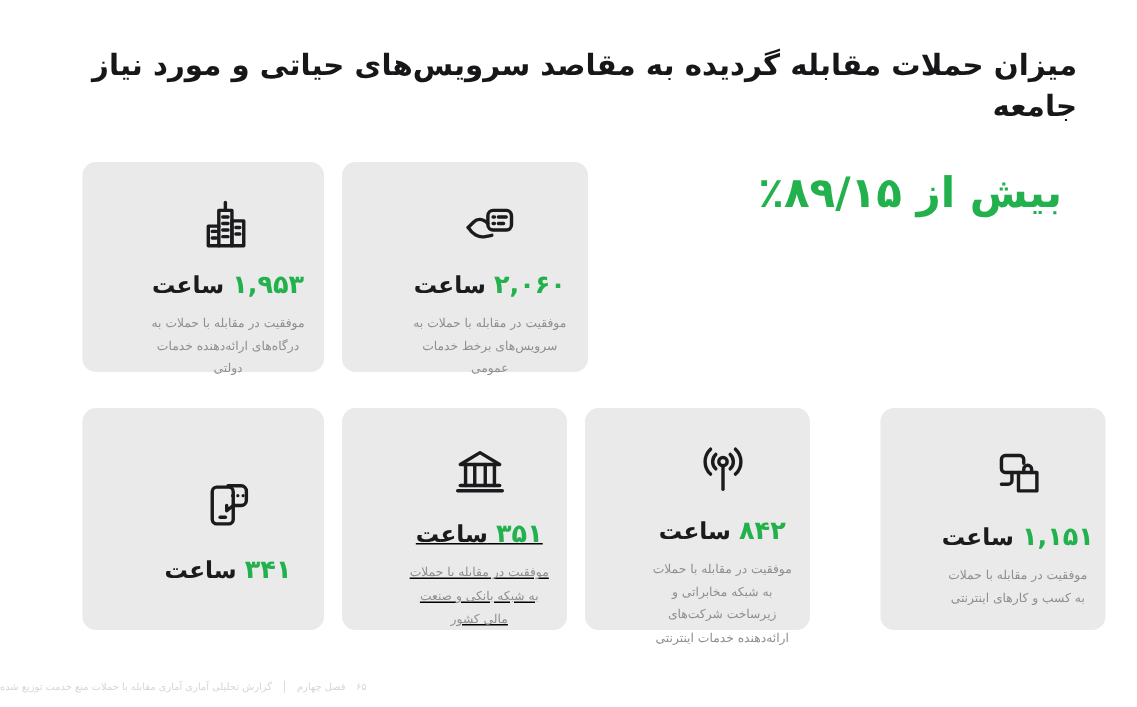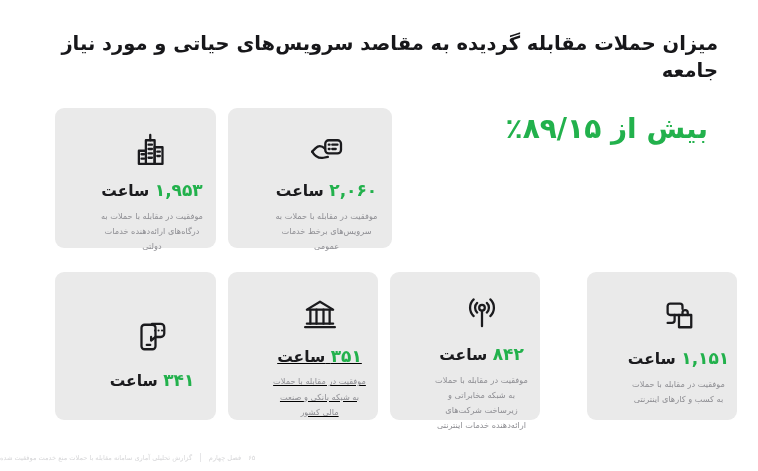--- a/index.html
+++ b/index.html
@@ -247,14 +247,14 @@
     <span class="num">۱,۱۵۱</span>
     <span>ساعت</span>
   </div>
   <div class="card-desc">موفقیت در مقابله با حملات به کسب و کارهای اینترنتی</div>
 </div>
 
 <div class="footer">
   <span class="footer-page">۶۵</span>
   <span>فصل چهارم</span>
   <span class="footer-sep">|</span>
-  <span>گزارش تحلیلی آماری سامانه مقابله با حملات منع خدمت موفقیت شده</span>
+  <span>گزارش تحلیلی آماری آماری مقابله با حملات منع خدمت توزیع شده</span>
 </div>
 
 </body></html>

